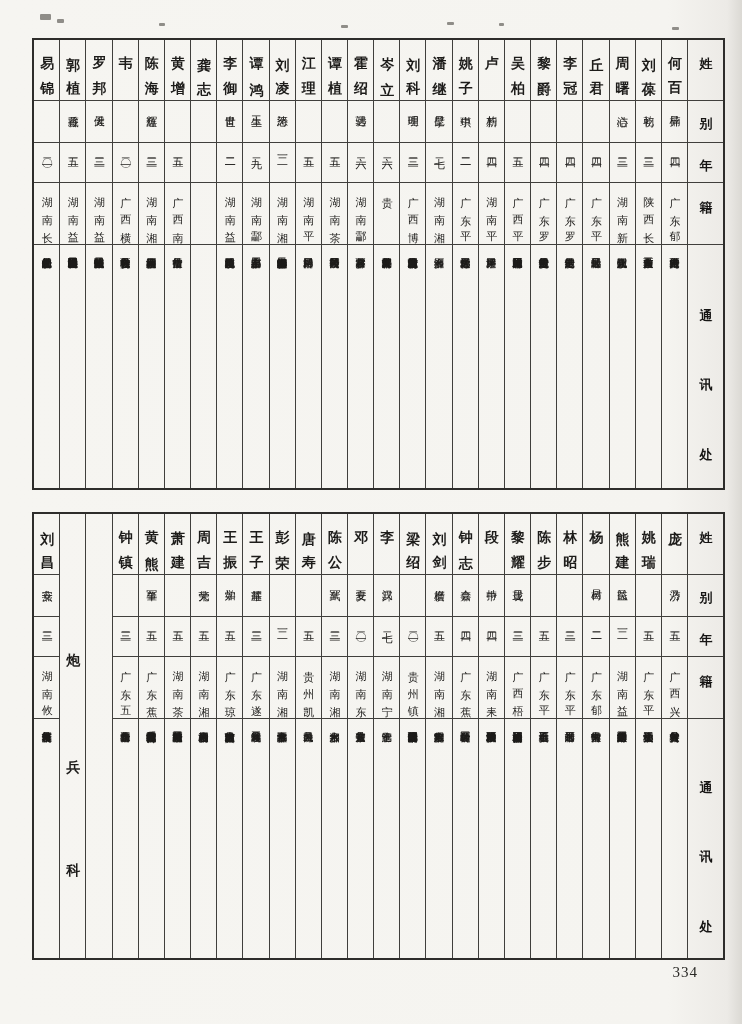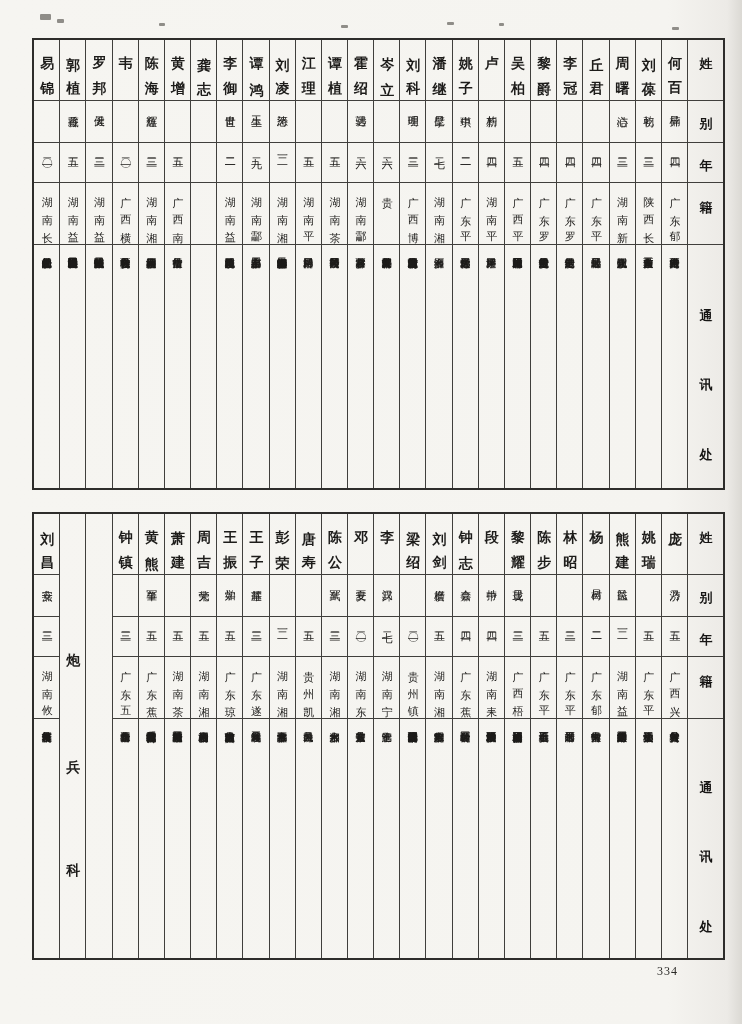--- a/index.html
+++ b/index.html
@@ -50,22 +50,22 @@
   .hcol .r-name .vtxt{font-size:13px;height:46px;}
   .hcol .r-alias .vtxt{font-size:13px;height:30px;}
   .hcol .r-age .vtxt{font-size:13px;height:28px;}
   .hcol .r-native .vtxt{font-size:13px;height:46px;}
   .hcol .r-addr{align-items:center;padding-top:0;}
   .hcol .r-addr .vtxt{font-size:13px;height:140px;line-height:14px;}
   .seccell{flex:1 1 auto;display:flex;justify-content:center;align-items:flex-start;padding-top:128px;box-sizing:border-box;}
   .seccell .vtxt{font-size:14px;font-weight:700;height:210px;text-align:justify;text-align-last:justify;}
   .blankcell{flex:1 1 auto;}
   .page-number{
-    position:absolute;right:64px;top:964px;
-    font-family:"Liberation Serif", serif;font-size:12px;color:#2a2926;letter-spacing:1px;text-align:right;
+    position:absolute;right:44px;top:964px;
+    font-family:"Liberation Serif", serif;font-size:15px;color:#2a2926;letter-spacing:1px;text-align:right;
   }
   .artifact{position:absolute;background:#8f8d88;border-radius:1px;}
   .a1{left:40px;top:14px;width:11px;height:6px;}
   .a2{left:57px;top:19px;width:7px;height:4px;}
   .a3{left:159px;top:23px;width:6px;height:3px;}
   .a4{left:341px;top:25px;width:7px;height:3px;}
   .a5{left:447px;top:22px;width:7px;height:3px;}
   .a6{left:499px;top:23px;width:5px;height:3px;}
   .a7{left:672px;top:27px;width:7px;height:3px;}
 </style>

